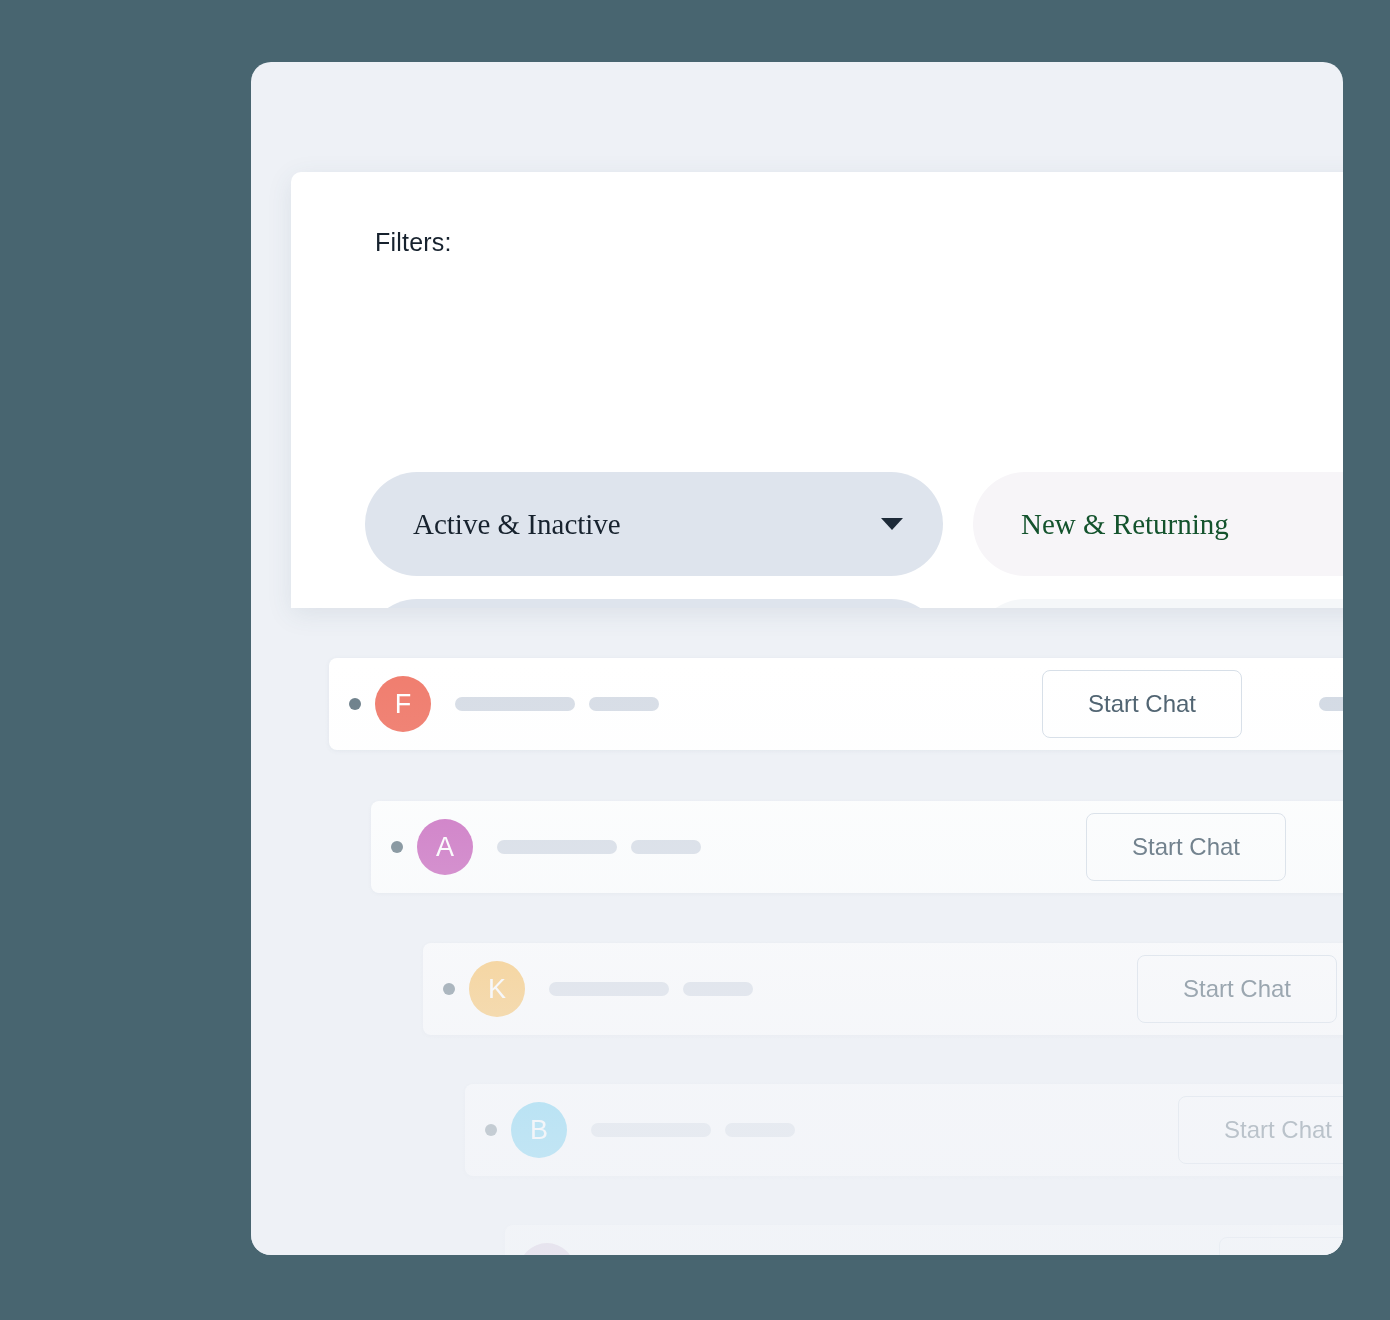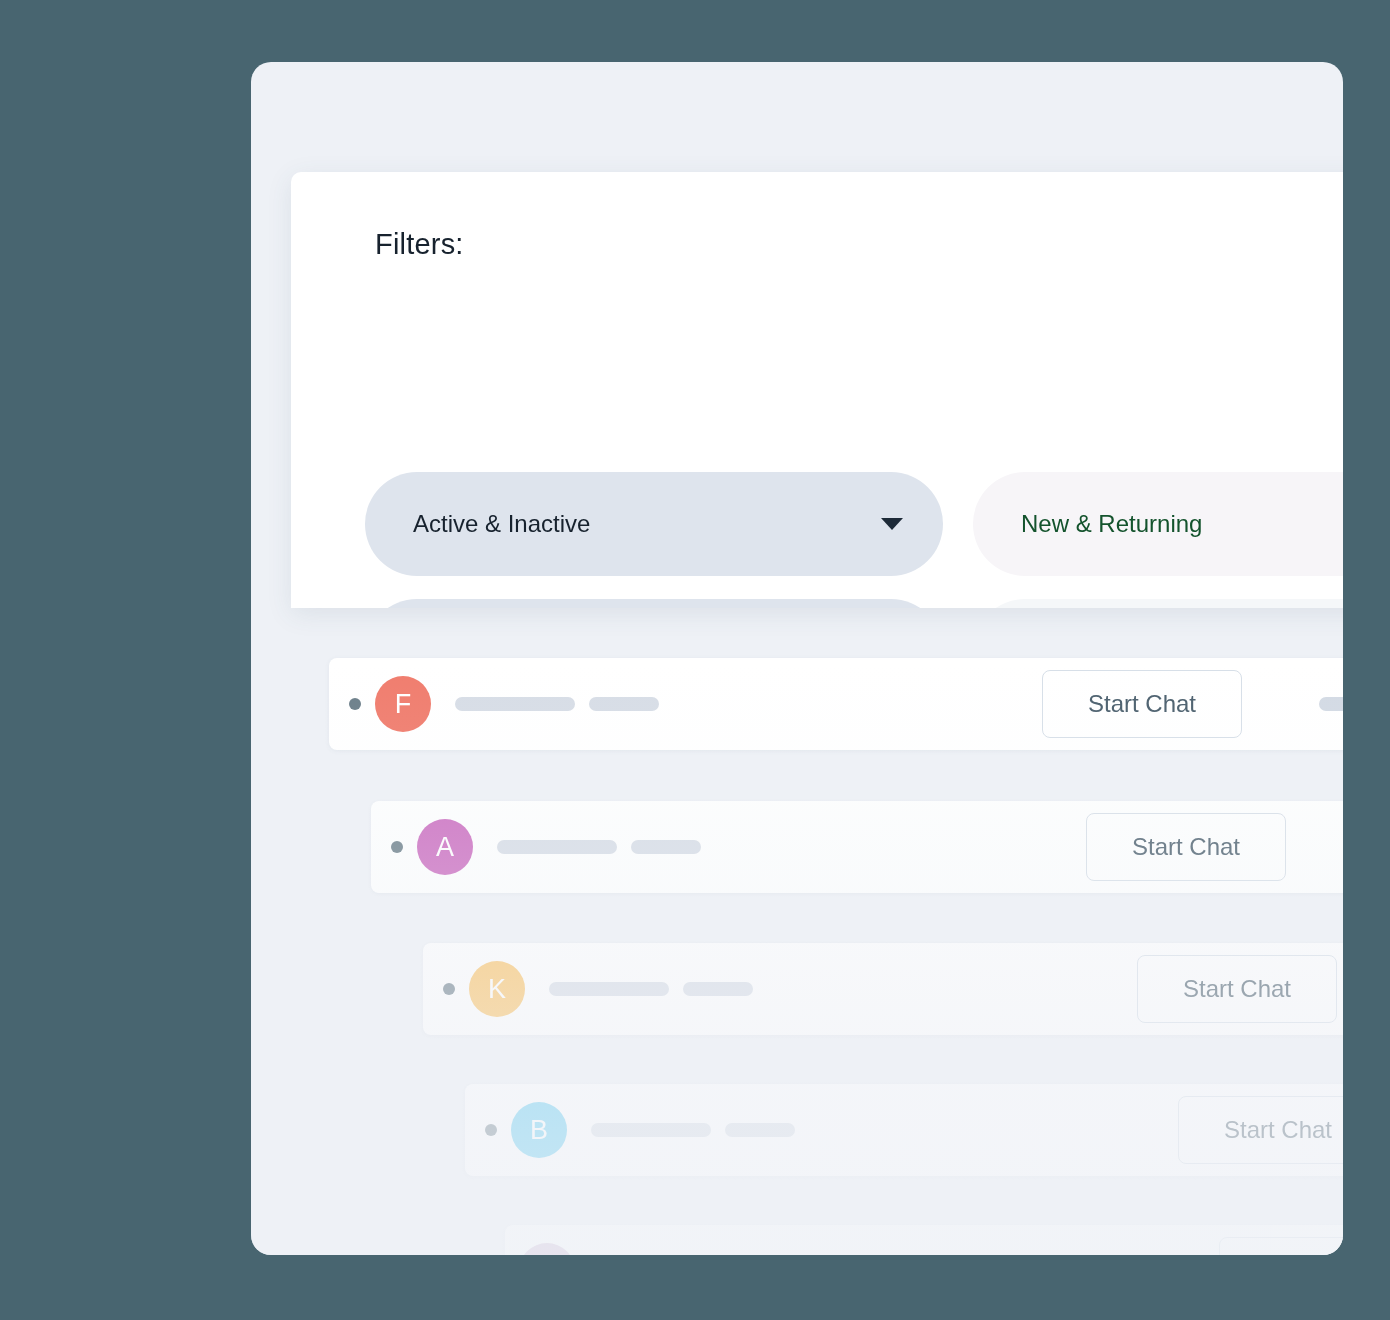--- a/index.html
+++ b/index.html
@@ -119,37 +119,38 @@
     background: #ffffff;
     border-radius: 10px 10px 0 0;
     box-shadow: 0 6px 26px rgba(60, 85, 105, 0.10);
     overflow: hidden;
   }
 
   #filters-title {
     position: absolute;
     left: 84px;
     top: 56px;
-    font-size: 29px;
+    font-size: 25px;
     color: #17222e;
     letter-spacing: 0.2px;
   }
 
   .filter-pill {
     position: absolute;
     height: 104px;
     border-radius: 52px;
     display: flex;
     align-items: center;
     box-sizing: border-box;
     cursor: pointer;
   }
   .filter-pill .pill-label {
-    font-size: 24px;
+    font-size: 29px;
     white-space: nowrap;
+    font-family: Liberation Serif, serif;
   }
 
   .pill-left {
     left: 74px;
     width: 578px;
     background: #dee4ed;
     padding: 0 40px 0 48px;
     justify-content: space-between;
   }
   .pill-left .pill-label { color: #17222e; }

